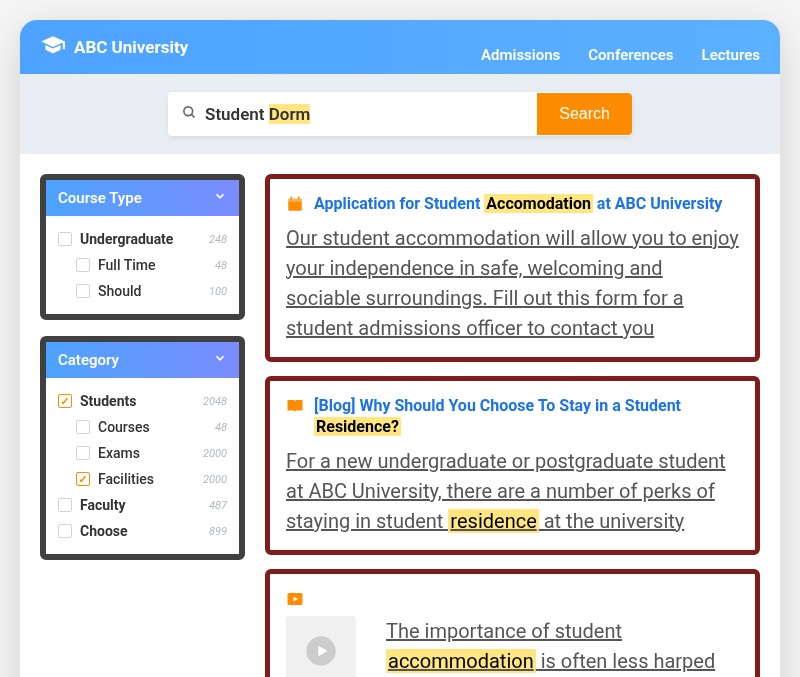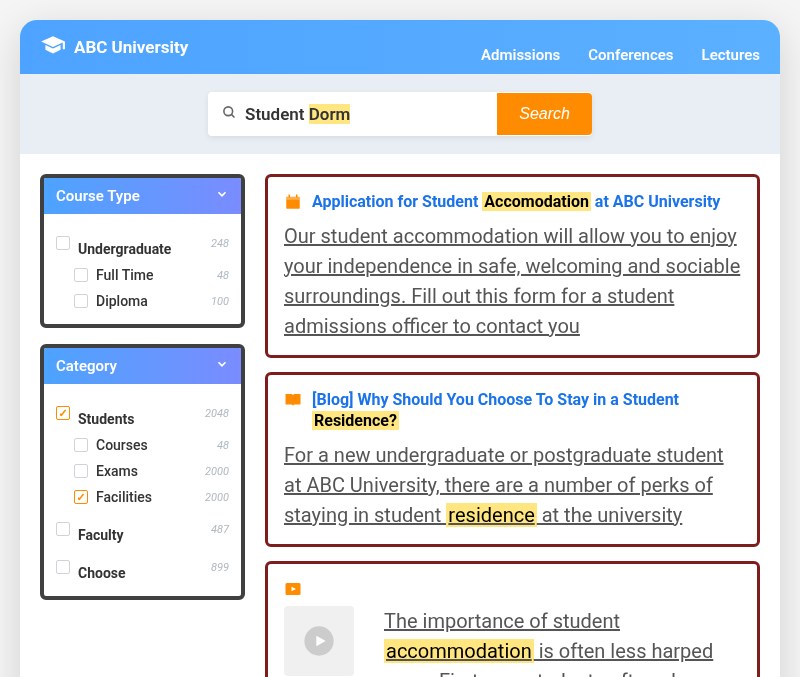--- a/index.html
+++ b/index.html
@@ -5,40 +5,40 @@
 * { box-sizing: border-box; margin: 0; padding: 0; }
 body { font-family: -apple-system, BlinkMacSystemFont, "Segoe UI", Roboto, sans-serif; background: #f5f5f5; padding: 20px; }
 .window { width: 760px; margin: 0 auto; background: #fff; border-radius: 17px; overflow: hidden; box-shadow: 0 10px 40px rgba(0,0,0,0.15); }
 .header { background: linear-gradient(90deg, #4da3ff 0%, #5bb0ff 100%); display: flex; align-items: center; padding: 10px 20px; }
 .brand { display: flex; align-items: center; gap: 8px; }
 .brand svg { width: 26px; height: 26px; }
 .brand-name { color: #fff; font-weight: 700; font-size: 17px; }
 .nav { margin-left: auto; display: flex; gap: 28px; }
 .nav-item { color: #fff; font-weight: 600; font-size: 15px; cursor: pointer; margin-top: 16px; }
 .searchbar-wrap { background: #e8eef3; padding: 18px 0; display: flex; justify-content: center; }
-.searchbar { display: flex; align-items: center; background: #fff; border-radius: 4px; width: 384px; box-shadow: 0 2px 6px rgba(0,0,0,0.08); }
+.searchbar { display: flex; align-items: center; background: #fff; border-radius: 4px; width: 464px; box-shadow: 0 2px 6px rgba(0,0,0,0.08); }
 .search-icon { padding: 0 8px 0 14px; color: #555; font-size: 15px; }
 .search-input { flex: 1; border: none; outline: none; font-size: 17px; font-weight: 600; padding: 12px 0; color: #333; background: transparent; }
-.search-btn { background: #ff8c00; color: #fff; border: none; padding: 12px 22px; font-size: 16px; font-weight: 500; cursor: pointer; border-radius: 0 4px 4px 0; font-style: italic; }
+.search-btn { background: #ff8c00; color: #fff; border: none; padding: 12px 22px; font-size: 16px; font-weight: 500; cursor: pointer; border-radius: 0 4px 4px 0; }
 .content { display: flex; gap: 20px; padding: 20px; background: #fff; }
 .sidebar { width: 205px; flex-shrink: 0; }
-.panel { border: 4px solid #404040; border-radius: 6px; margin-bottom: 16px; overflow: hidden; }
+.panel { border: 6px solid #404040; border-radius: 6px; margin-bottom: 16px; overflow: hidden; }
 .panel-head { background: linear-gradient(90deg, #4da3ff 0%, #7a8cff 100%); color: #fff; padding: 9px 12px; display: flex; align-items: center; justify-content: space-between; font-weight: 600; font-size: 15px; }
 .panel-head svg { width: 14px; height: 14px; }
 .panel-body { padding: 10px 12px; }
 .filter-row { display: flex; align-items: center; padding: 5px 0; cursor: pointer; }
 .filter-row.sub { padding-left: 18px; text-align: center; }
 .checkbox { width: 14px; height: 14px; border: 1.5px solid #d0d4d8; border-radius: 2px; margin-right: 8px; flex-shrink: 0; display: flex; align-items: center; justify-content: center; }
 .checkbox.checked { border-color: #ff8c00; }
 .checkbox.checked::after { content: "✓"; color: #ff8c00; font-size: 11px; font-weight: bold; line-height: 1; }
 .filter-label { font-size: 14px; color: #333; font-weight: 500; }
-.filter-row.bold .filter-label { font-weight: 700; margin-top: 12px; }
+.filter-row.bold .filter-label { font-weight: 700; }
 .filter-count { margin-left: auto; font-size: 11px; color: #b0b8c0; font-style: italic; }
 .results { flex: 1; display: flex; flex-direction: column; gap: 14px; }
-.card { border: 3px solid #7f1d1d; border-radius: 6px; padding: 14px 16px; }
+.card { border: 5px solid #7f1d1d; border-radius: 6px; padding: 14px 16px; }
 .card-head { display: flex; gap: 10px; align-items: flex-start; margin-bottom: 8px; }
 .card-icon { width: 18px; height: 18px; flex-shrink: 0; margin-top: 2px; color: #ff8c00; }
 .card-title { color: #1a73e8; font-weight: 700; font-size: 16px; line-height: 1.35; cursor: pointer; }
 .card-body { font-size: 20px; color: #555; line-height: 1.5; text-decoration: underline; }
 .card-body.with-thumb { display: flex; gap: 30px; align-items: flex-start; }
 .thumb { width: 70px; height: 70px; background: #f0f0f0; border-radius: 4px; display: flex; align-items: center; justify-content: center; flex-shrink: 0; }
 .thumb svg { width: 32px; height: 32px; color: #bbb; }
 mark { background: #ffe680; padding: 0 2px; }
 .hl-q { background: #ffe680; }
 </style>
@@ -89,21 +89,21 @@
               <span class="filter-label">Undergraduate</span>
               <span class="filter-count">248</span>
             </div>
             <div class="filter-row sub">
               <span class="checkbox"></span>
               <span class="filter-label">Full Time</span>
               <span class="filter-count">48</span>
             </div>
             <div class="filter-row sub">
               <span class="checkbox"></span>
-              <span class="filter-label">Diploma</span>
+              <span class="filter-label">Should</span>
               <span class="filter-count">100</span>
             </div>
           </div>
         </div>
         <div class="panel">
           <div class="panel-head">
             <span>Category</span>
             <span><svg viewBox="0 0 24 24" fill="none" stroke="#fff" stroke-width="3">
                 <polyline points="6 9 12 15 18 9"></polyline>
               </svg></span>

